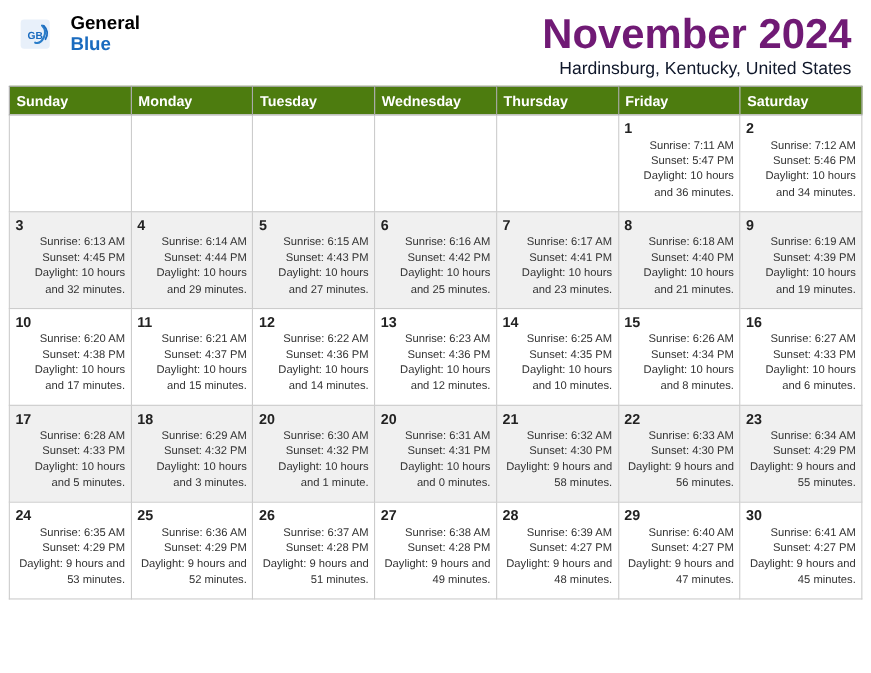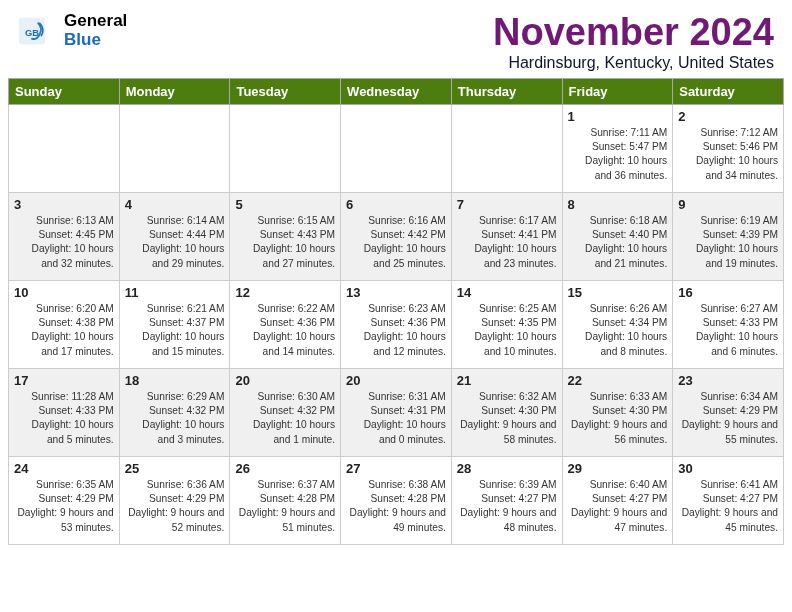--- a/index.html
+++ b/index.html
@@ -183,21 +183,21 @@
             <span class="day-num">16</span>
             <div class="cell-content">Sunrise: 6:27 AM
 Sunset: 4:33 PM
 Daylight: 10 hours
 and 6 minutes.</div>
           </td>
         </tr>
         <tr>
           <td class="cal-cell shaded">
             <span class="day-num">17</span>
-            <div class="cell-content">Sunrise: 11:28 AM
+            <div class="cell-content">Sunrise: 6:28 AM
 Sunset: 4:33 PM
 Daylight: 10 hours
 and 5 minutes.</div>
           </td>
           <td class="cal-cell shaded">
             <span class="day-num">18</span>
             <div class="cell-content">Sunrise: 6:29 AM
 Sunset: 4:32 PM
 Daylight: 10 hours
 and 3 minutes.</div>

